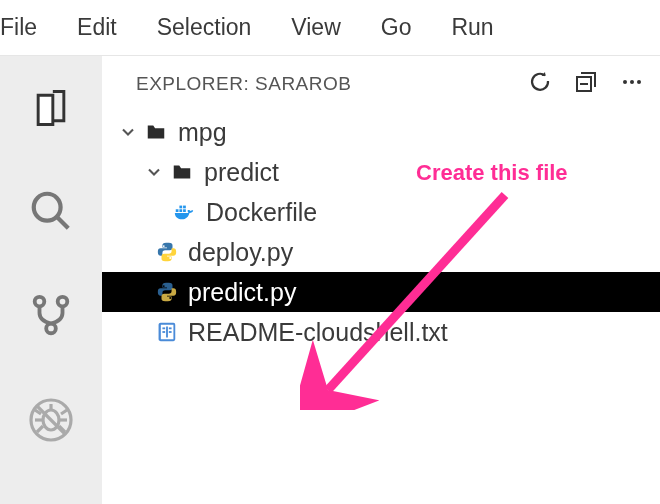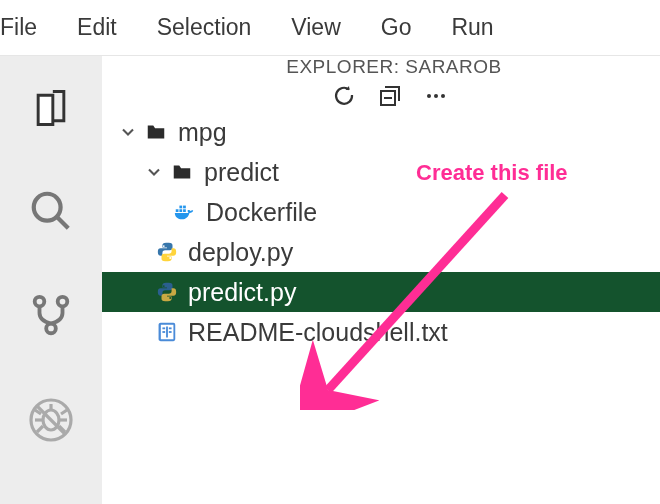--- a/index.html
+++ b/index.html
@@ -49,21 +49,20 @@
     flex: 1;
     background: #fff;
     position: relative;
   }
   .explorer-header {
     display: flex;
     align-items: center;
     height: 56px;
     padding-left: 34px;
     padding-right: 8px;
-    flex-direction: column;
   }
   .explorer-header .title {
     font-size: 19px;
     letter-spacing: 0.5px;
     color: #555;
     flex: 1;
   }
   .header-actions {
     display: flex;
     align-items: center;
@@ -82,21 +81,21 @@
   }
   .row .indent { display:inline-block; }
   .chev { color: #555; margin-right: 6px; display:inline-flex; }
   .folder-icon { color: #2b2b2b; margin-right: 10px; display:inline-flex; }
   .file-icon { margin-right: 10px; display:inline-flex; }
   .py-icon { color: #3776ab; }
   .docker-icon { color: #2496ed; }
   .txt-icon { color: #4a8bd8; }
   .label { }
   .row.selected {
-    background: #14532d;
+    background: #000000;
     color: #fff;
   }
   .row.selected .py-icon { color: #b8d6ff; }
   .row.selected .label { color: #fff; }
 
   
   .annot {
     position: absolute;
     pointer-events: none;
   }

